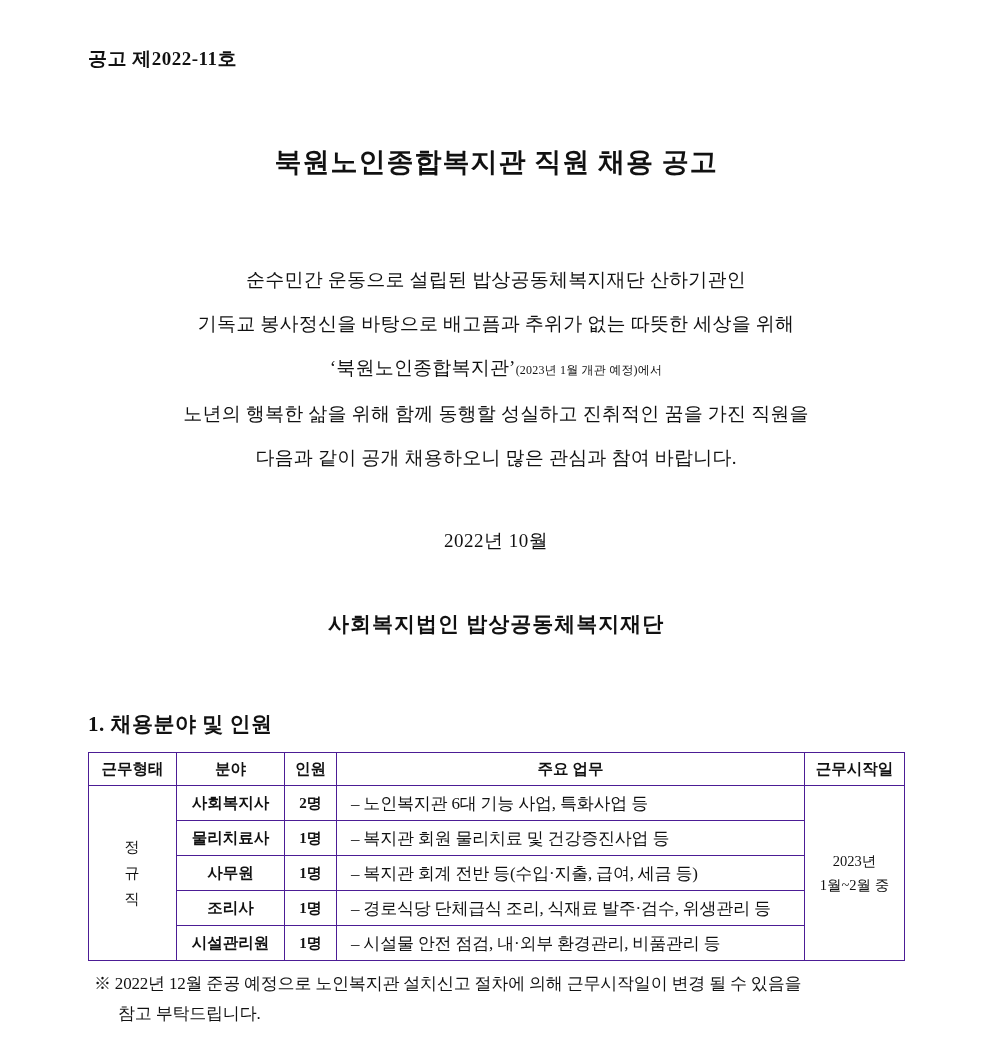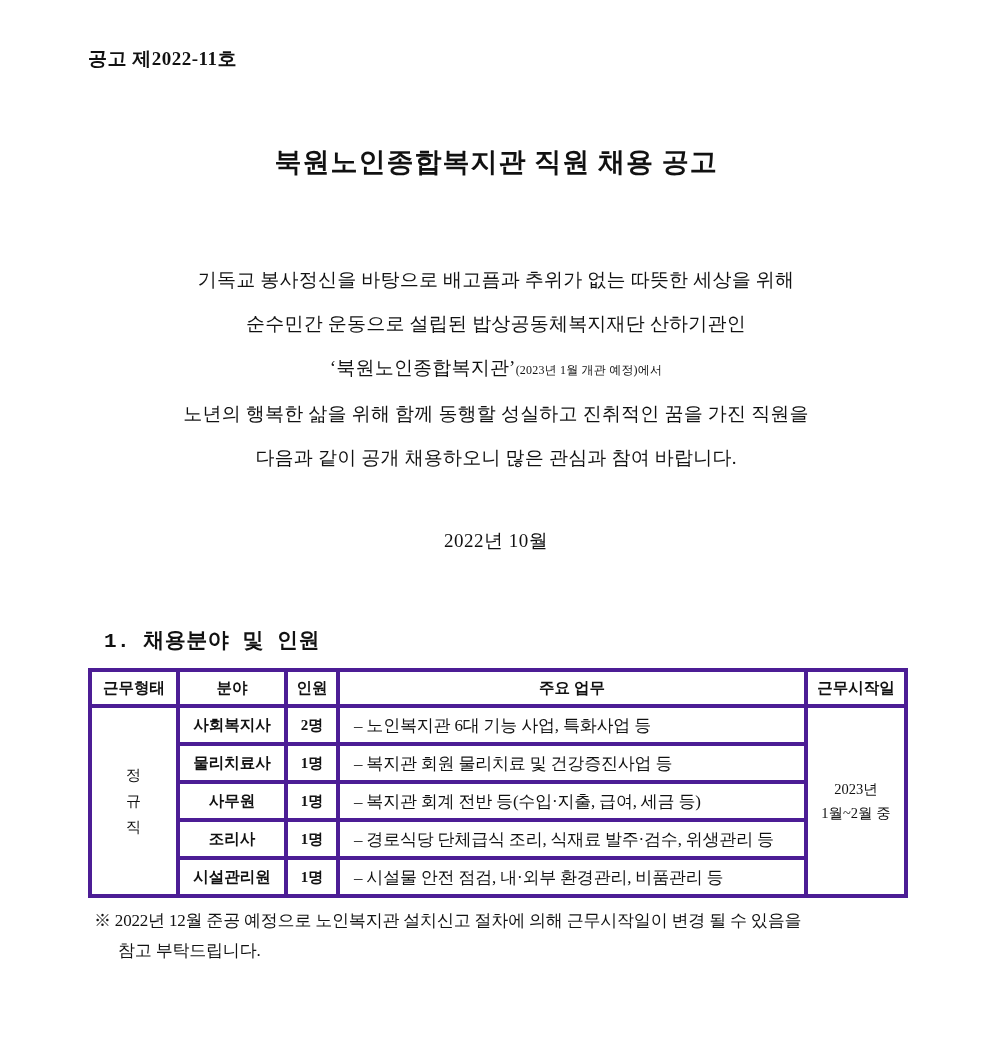--- a/index.html
+++ b/index.html
@@ -54,33 +54,32 @@
   .org-line {
     text-align: center;
     font-size: 21px;
     font-weight: 700;
     margin: 56px 0 0 0;
     letter-spacing: 1px;
   }
   .section-heading {
     font-size: 21px;
     font-weight: 700;
-    margin: 72px 0 14px 16px;
+    margin: 72px 0 14px 0;
     letter-spacing: 0.5px;
-    font-family: Liberation Mono, monospace;
   }
   table.recruit {
     border-collapse: collapse;
     width: 816px;
     table-layout: fixed;
     font-size: 15px;
   }
   table.recruit th,
   table.recruit td {
-    border: 4px solid #4c1d95;
+    border: 1px solid #4c1d95;
     padding: 0;
     height: 34px;
     text-align: center;
     vertical-align: middle;
     font-weight: 400;
   }
   table.recruit thead th {
     font-weight: 700;
     font-size: 15.5px;
     height: 32px;
@@ -132,31 +131,32 @@
 </head>
 <body>
 
 <div class="page">
 
   <div class="notice-no">공고 제2022-11호</div>
 
   <h1 class="doc-title">북원노인종합복지관 직원 채용 공고</h1>
 
   <div class="intro">
+    <div>순수민간 운동으로 설립된 밥상공동체복지재단 산하기관인</div>
     <div>기독교 봉사정신을 바탕으로 배고픔과 추위가 없는 따뜻한 세상을 위해</div>
-    <div>순수민간 운동으로 설립된 밥상공동체복지재단 산하기관인</div>
     <div>
       <span>‘북원노인종합복지관’</span><span class="small">(2023년 1월 개관 예정)에서</span>
     </div>
     <div>노년의 행복한 삶을 위해 함께 동행할 성실하고 진취적인 꿈을 가진 직원을</div>
     <div>다음과 같이 공개 채용하오니 많은 관심과 참여 바랍니다.</div>
   </div>
 
   <div class="date-line">2022년 10월</div>
 
+  <div class="org-line">사회복지법인 밥상공동체복지재단</div>
 
   <h2 class="section-heading">1. 채용분야 및 인원</h2>
 
   <table class="recruit">
     <colgroup>
       <col class="col-type">
       <col class="col-field">
       <col class="col-count">
       <col class="col-task">
       <col class="col-start">

